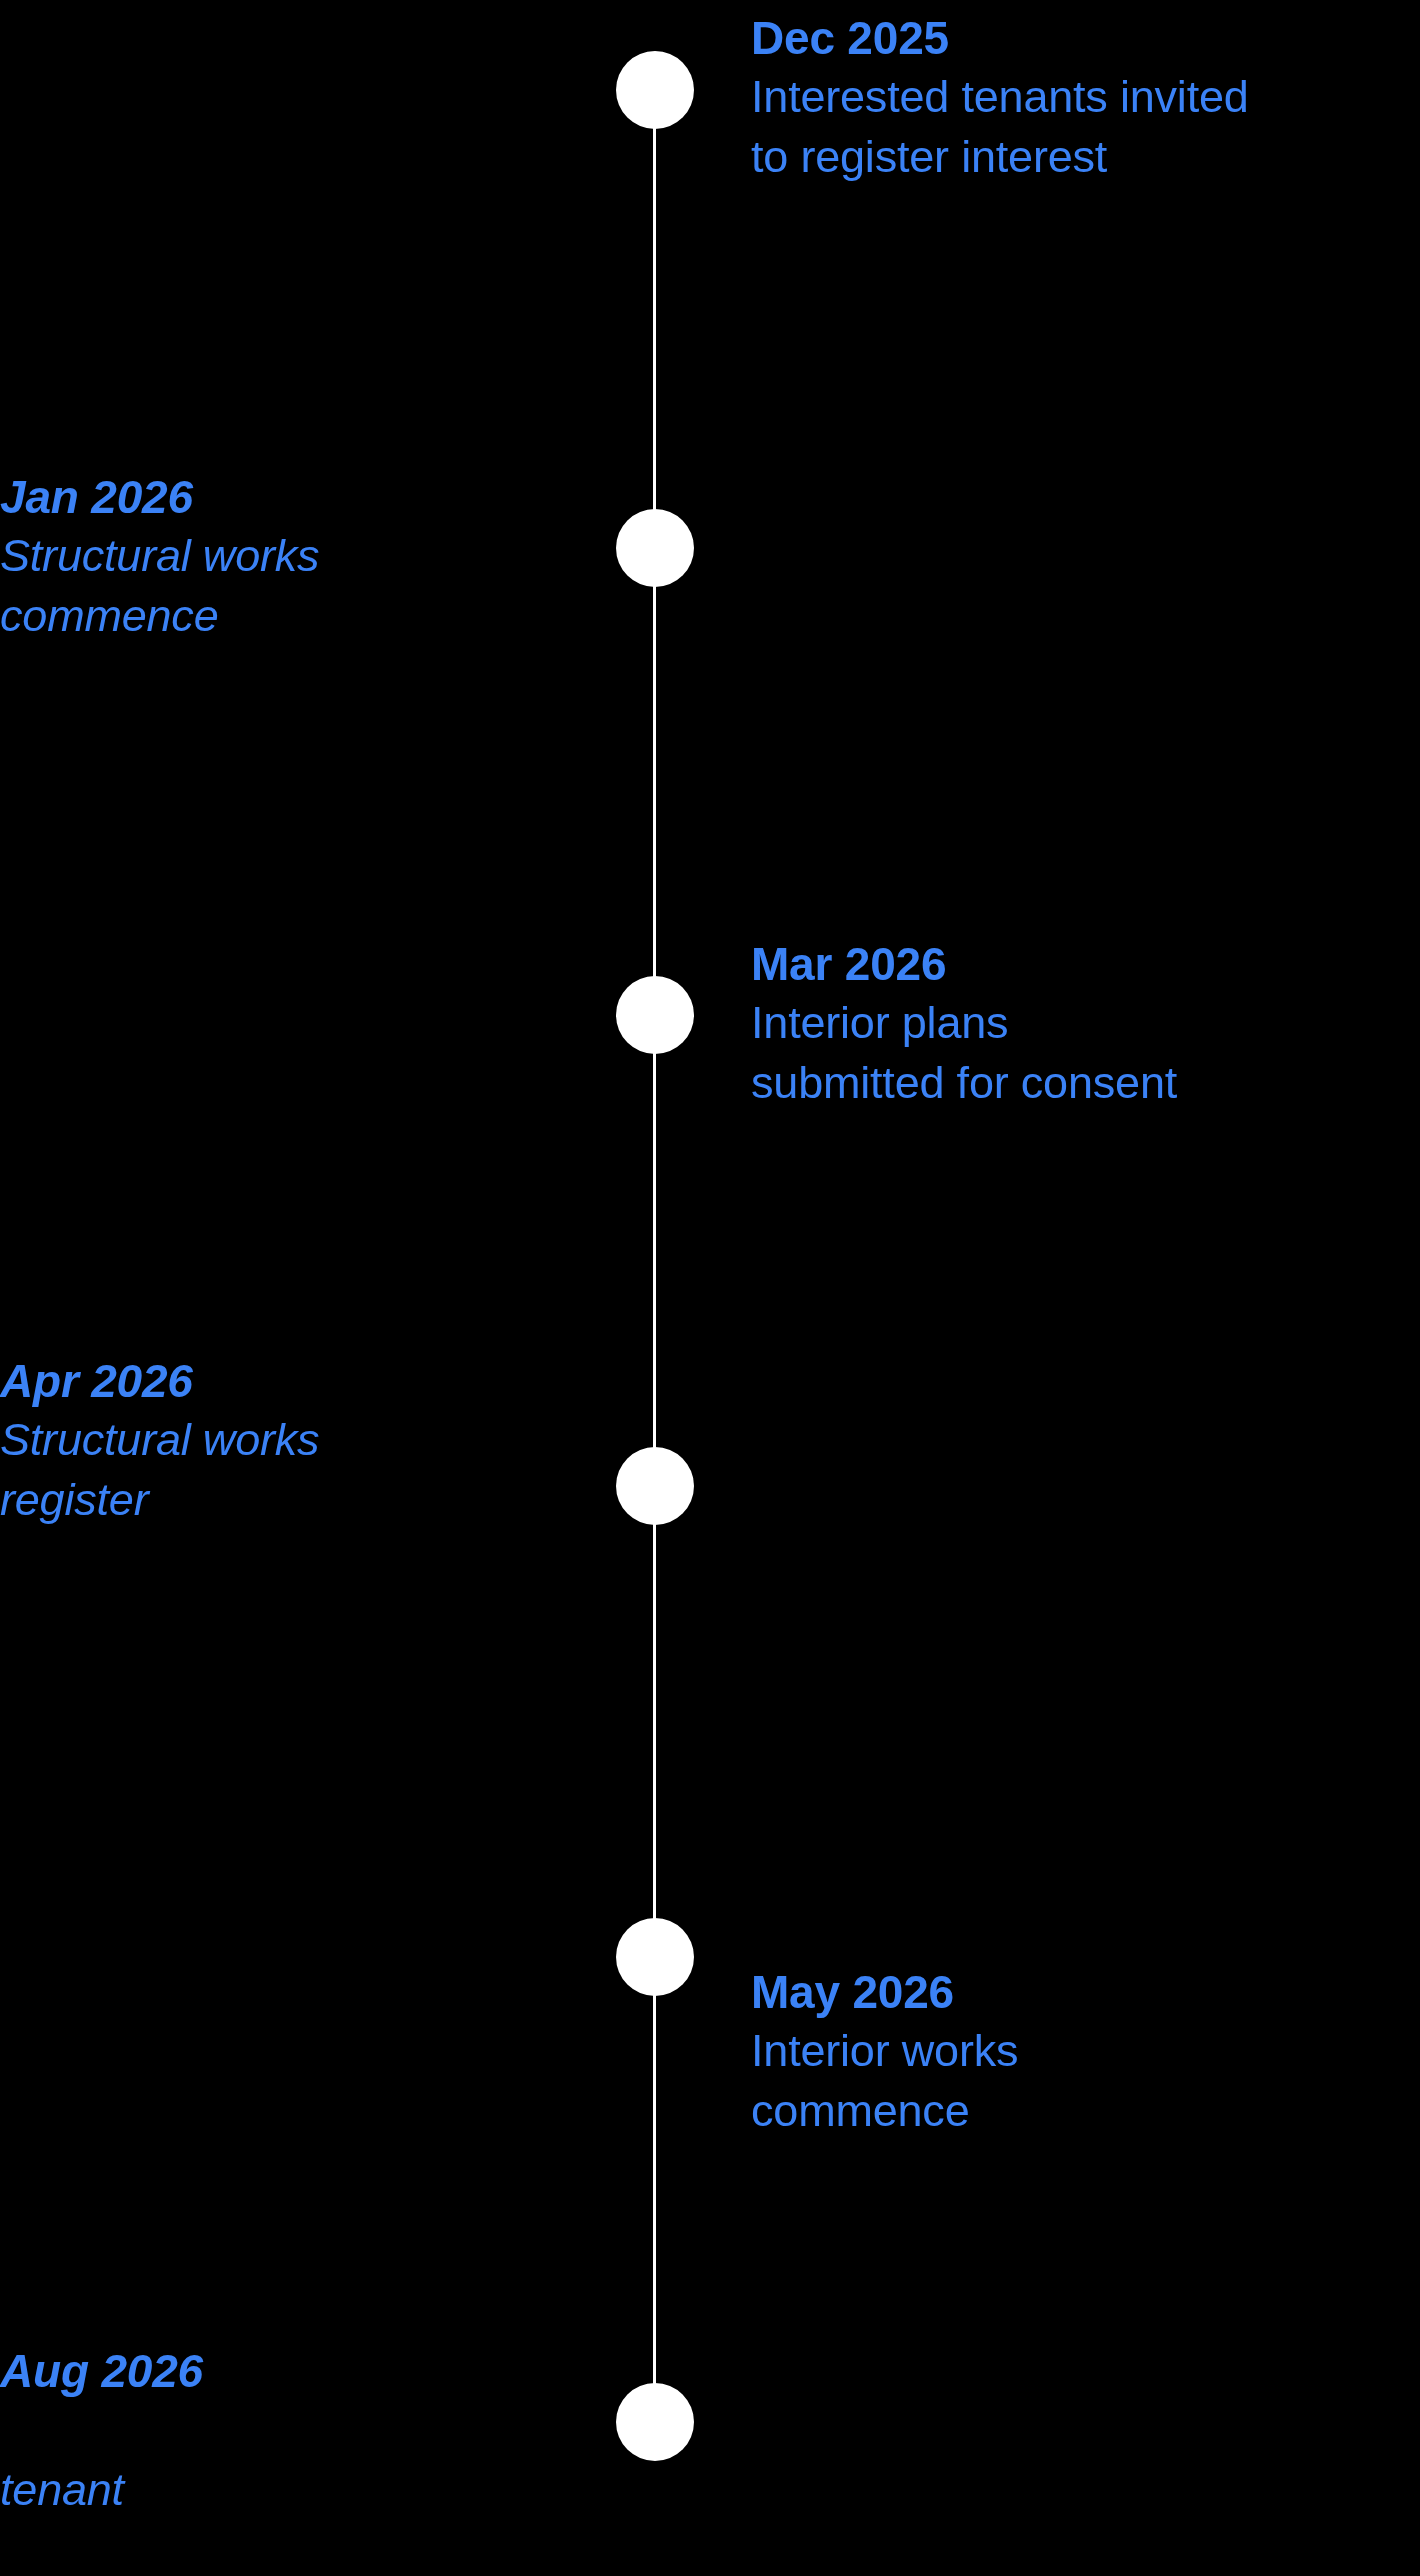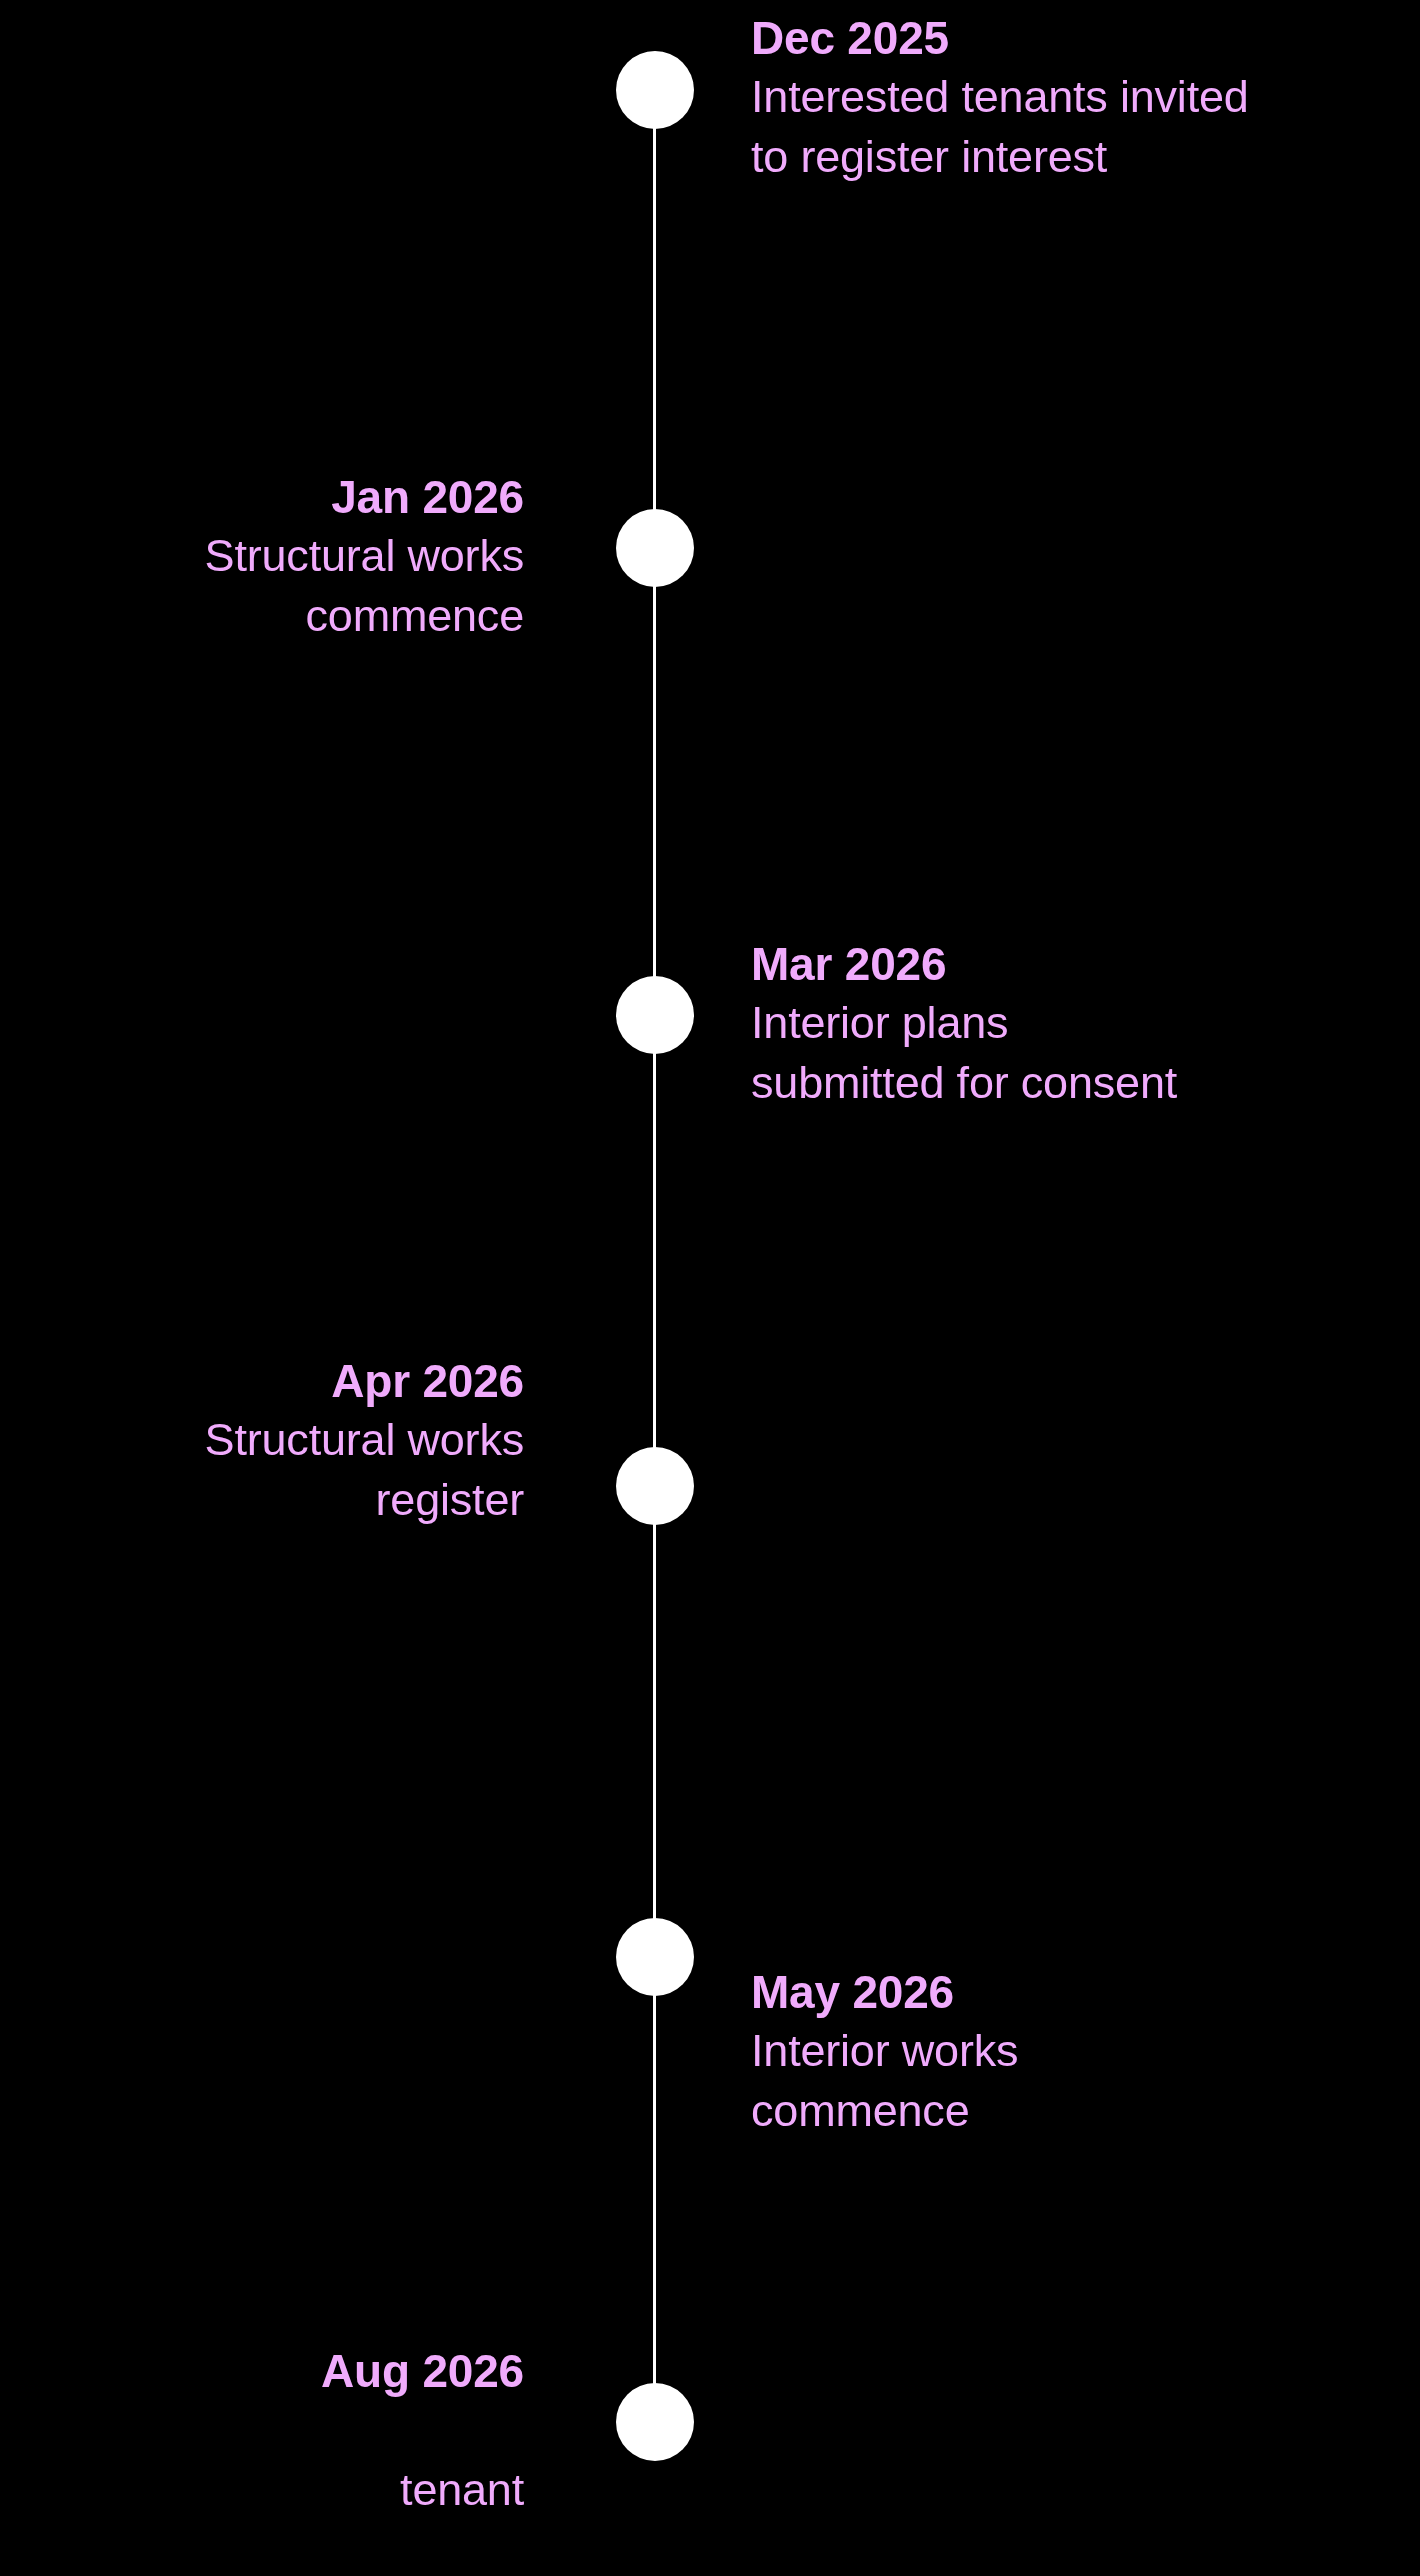--- a/index.html
+++ b/index.html
@@ -37,31 +37,31 @@
     left: 616px;
     width: 78px;
     height: 78px;
     border-radius: 50%;
     background: #ffffff;
   }
 
   
   .entry {
     position: absolute;
-    color: #f0abfc;
+    color: #3b82f6;
   }
   .entry.side-right {
     left: 751px;
     width: 651px;
     text-align: left;
   }
   .entry.side-left {
     left: 0px;
     width: 524px;
-    text-align: right;
+    font-style: italic;
   }
 
   .entry-date {
     font-size: 46px;
     font-weight: 700;
     line-height: 58px;
     letter-spacing: -0.2px;
     white-space: nowrap;
   }
   .entry-desc {

